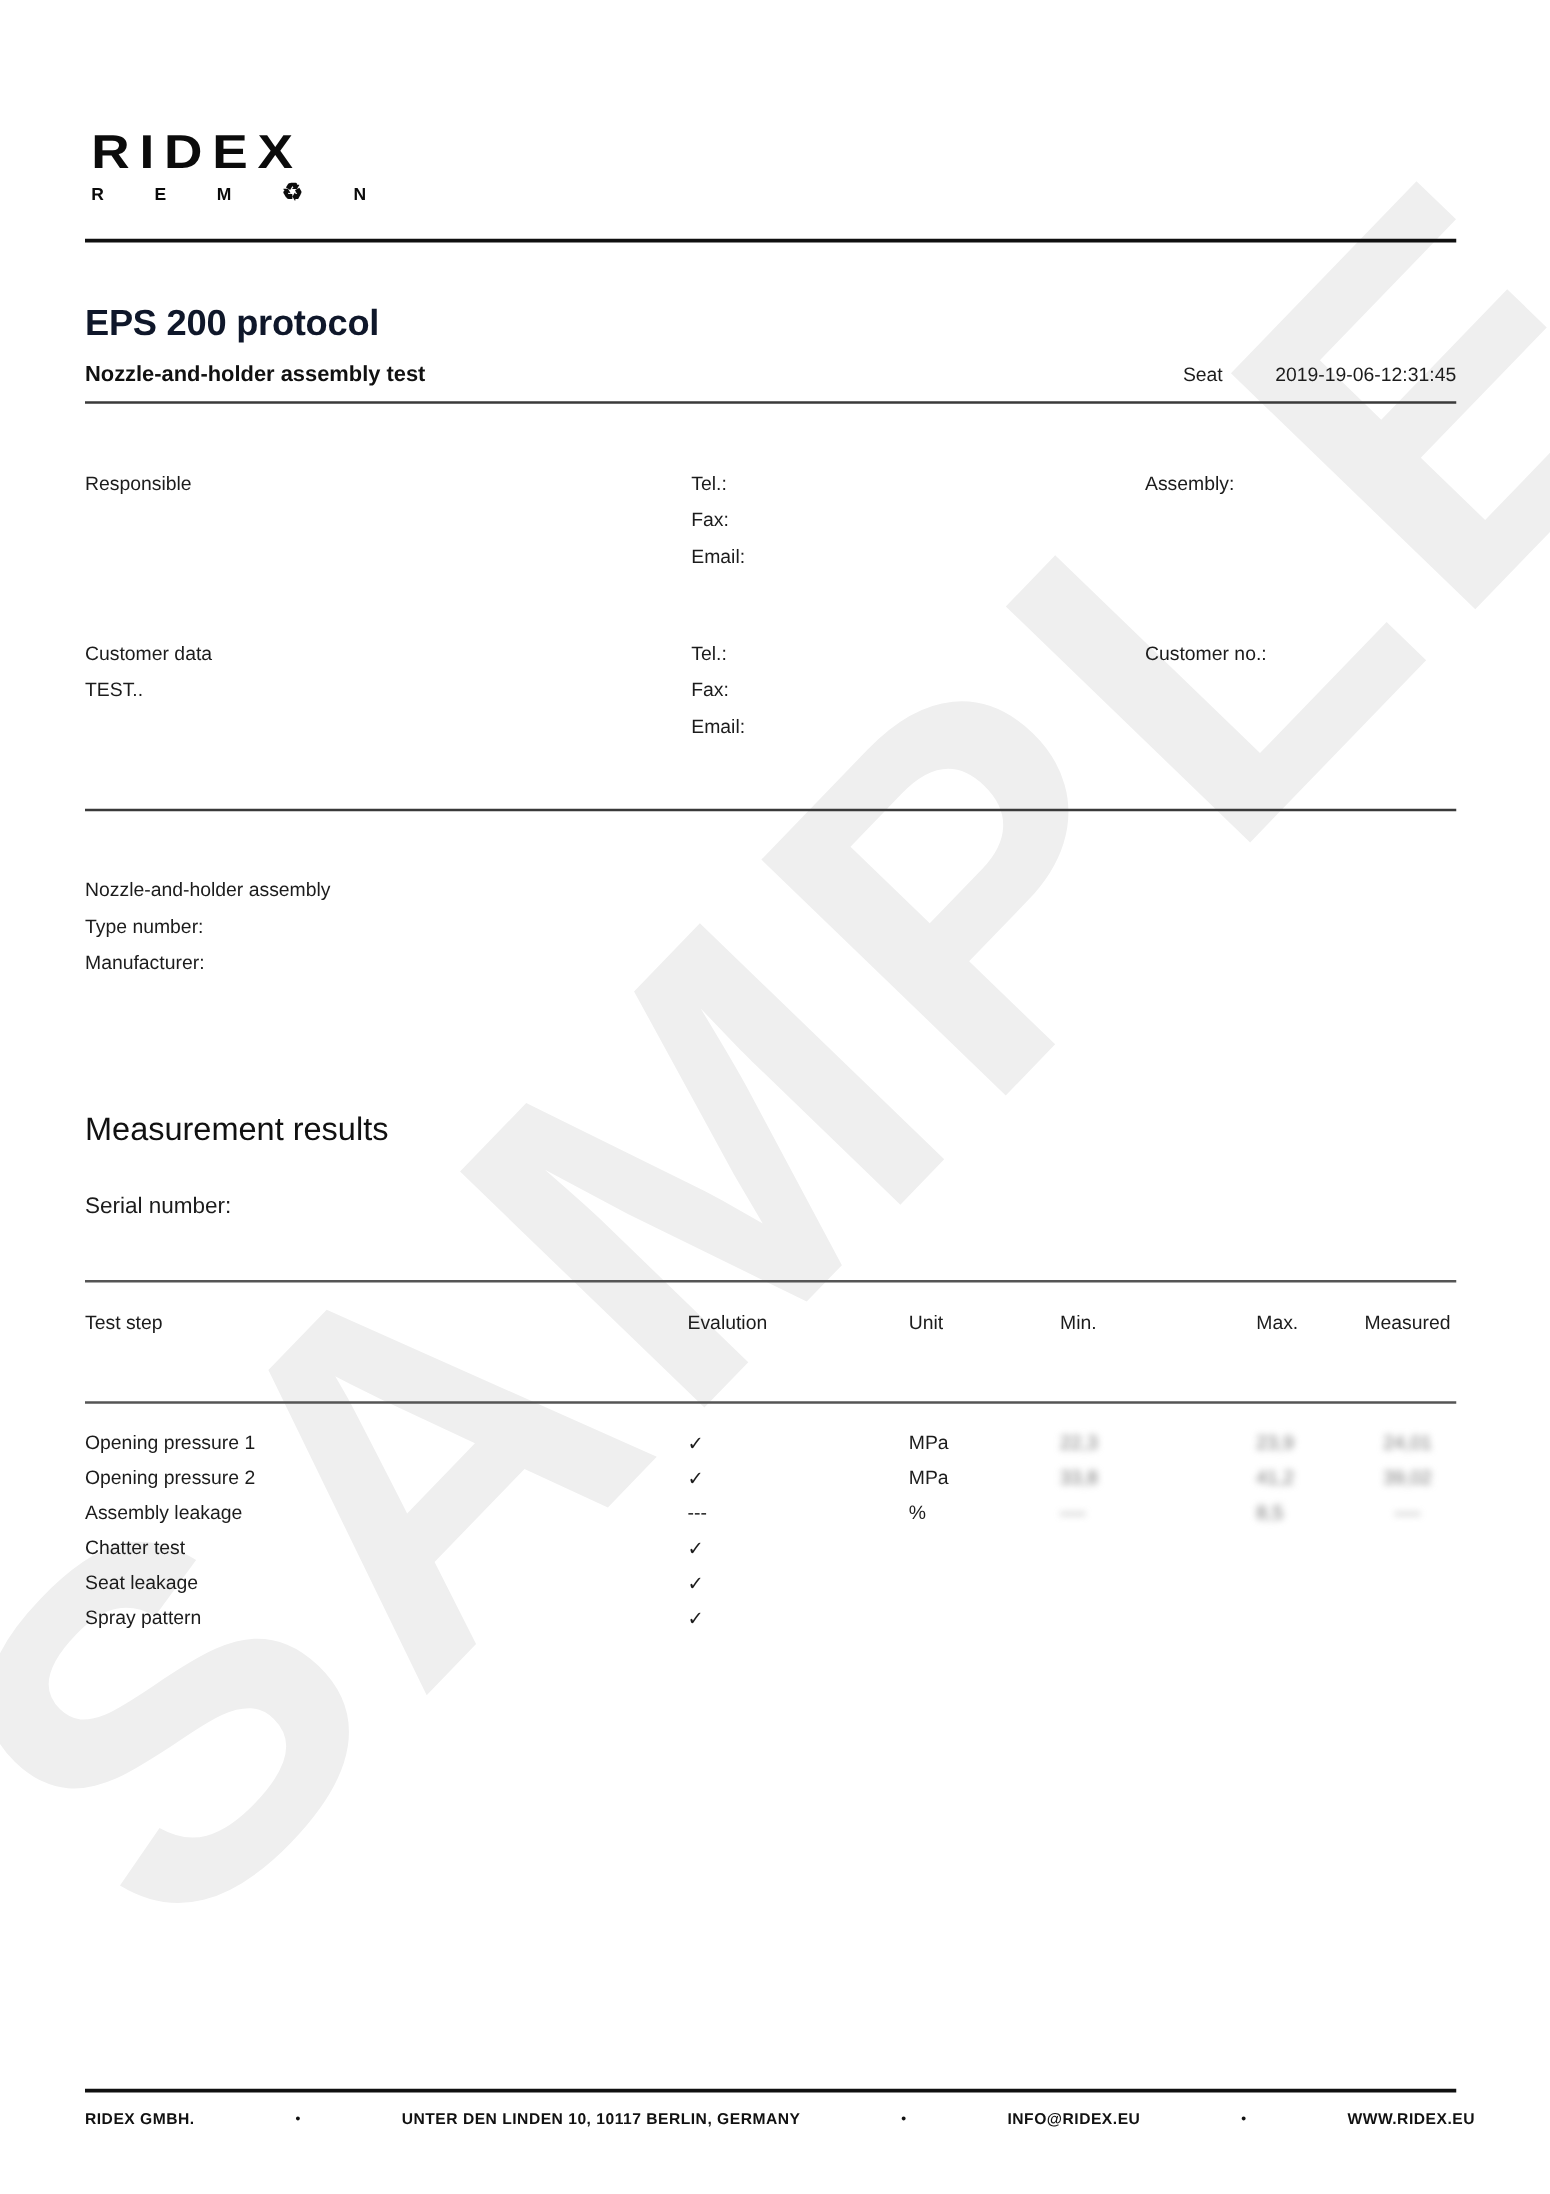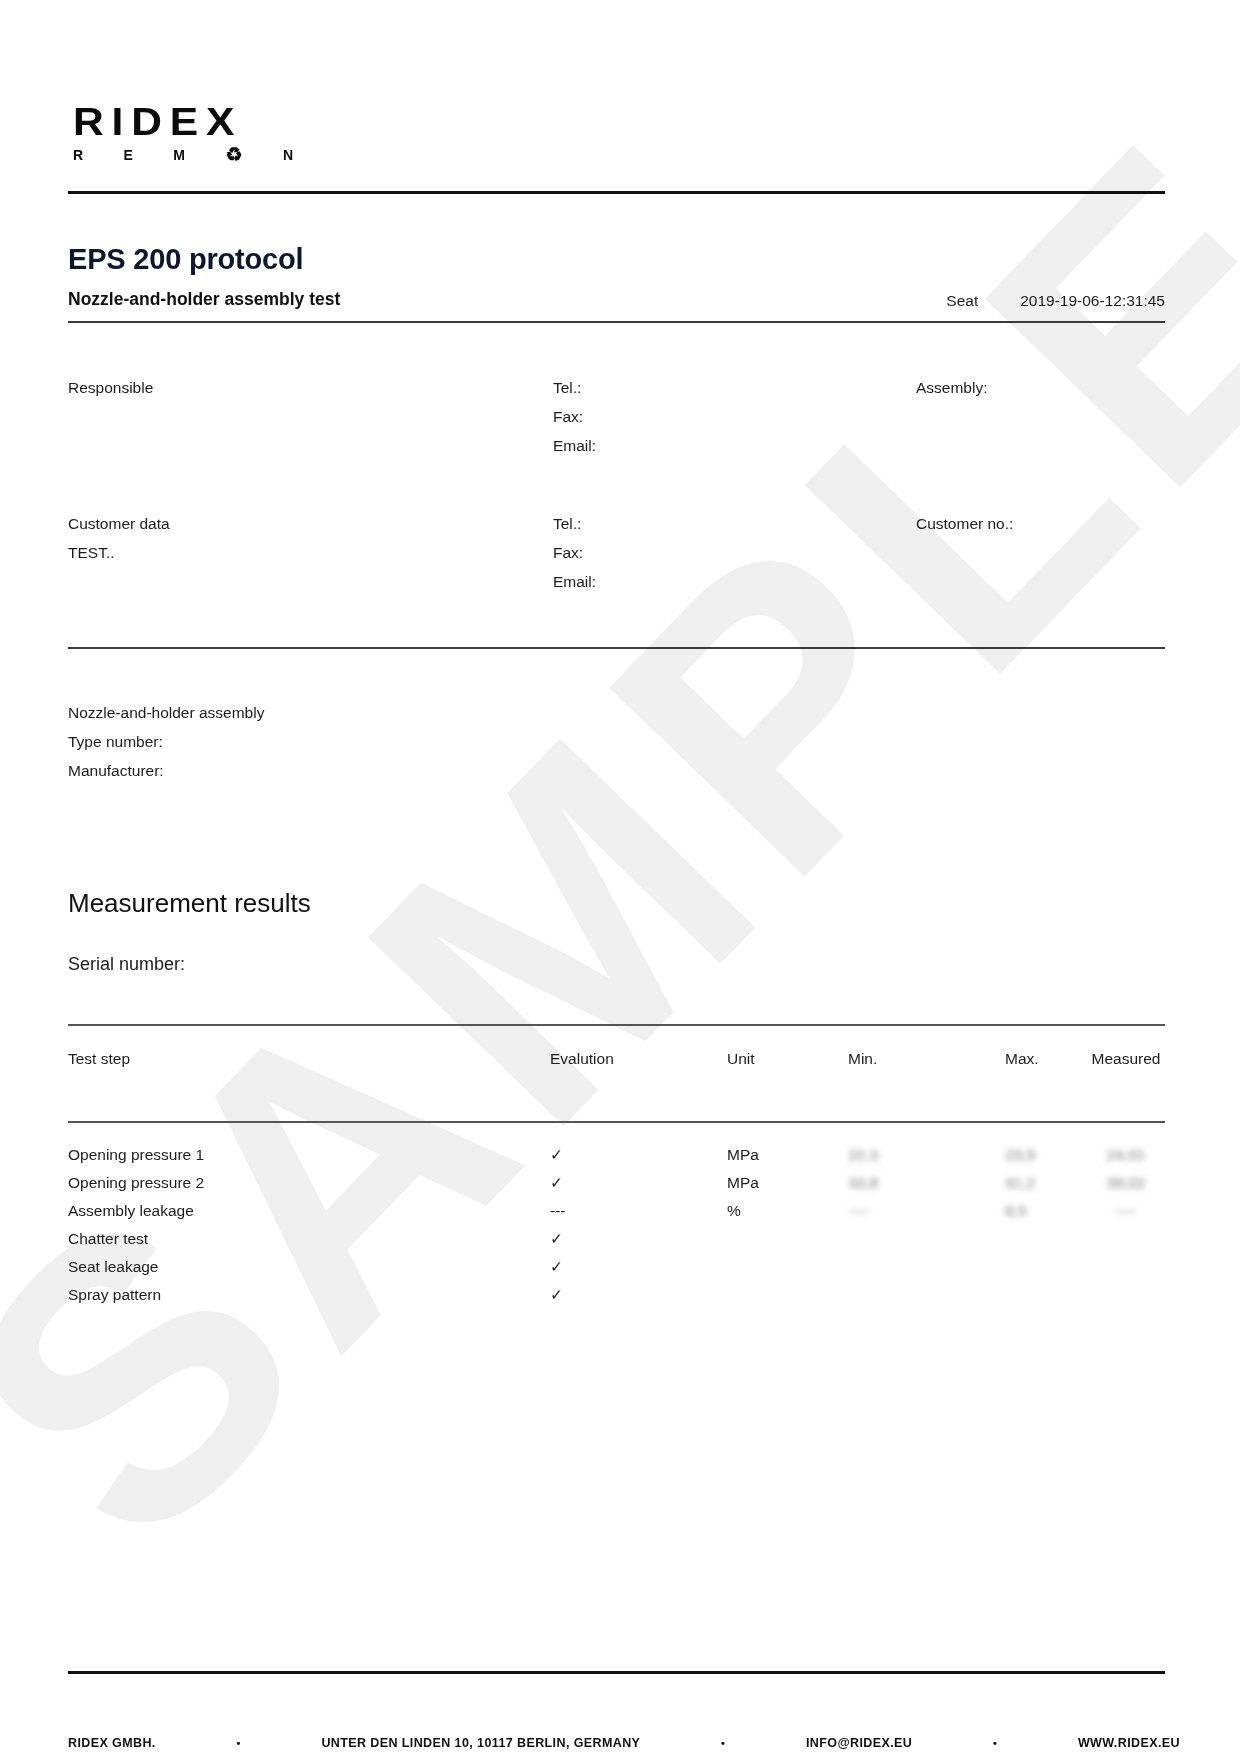--- a/index.html
+++ b/index.html
@@ -99,21 +99,21 @@
   .t3 { position: absolute; left: 780px; }
   .t4 { position: absolute; left: 890px; margin-left: 47px; }
   .t5 { position: absolute; left: 1019px; width: 78px; text-align: center; }
 
   .blur { filter: blur(3px); color: #777777; }
 
   
   .footer-row {
     position: absolute; left: 68px; top: 1688px; width: 1112px;
     display: flex; justify-content: space-between; align-items: center;
-    font-size: 12.5px; font-weight: 700; letter-spacing: 0.4px; color: #111; margin-top: 48px;
+    font-size: 12.5px; font-weight: 700; letter-spacing: 0.4px; color: #111;
   }
   .footer-row .dot { font-size: 11px; }
 </style>
 </head>
 <body>
 
 <div class="page">
 
   <div class="watermark">SAMPLE</div>
 

